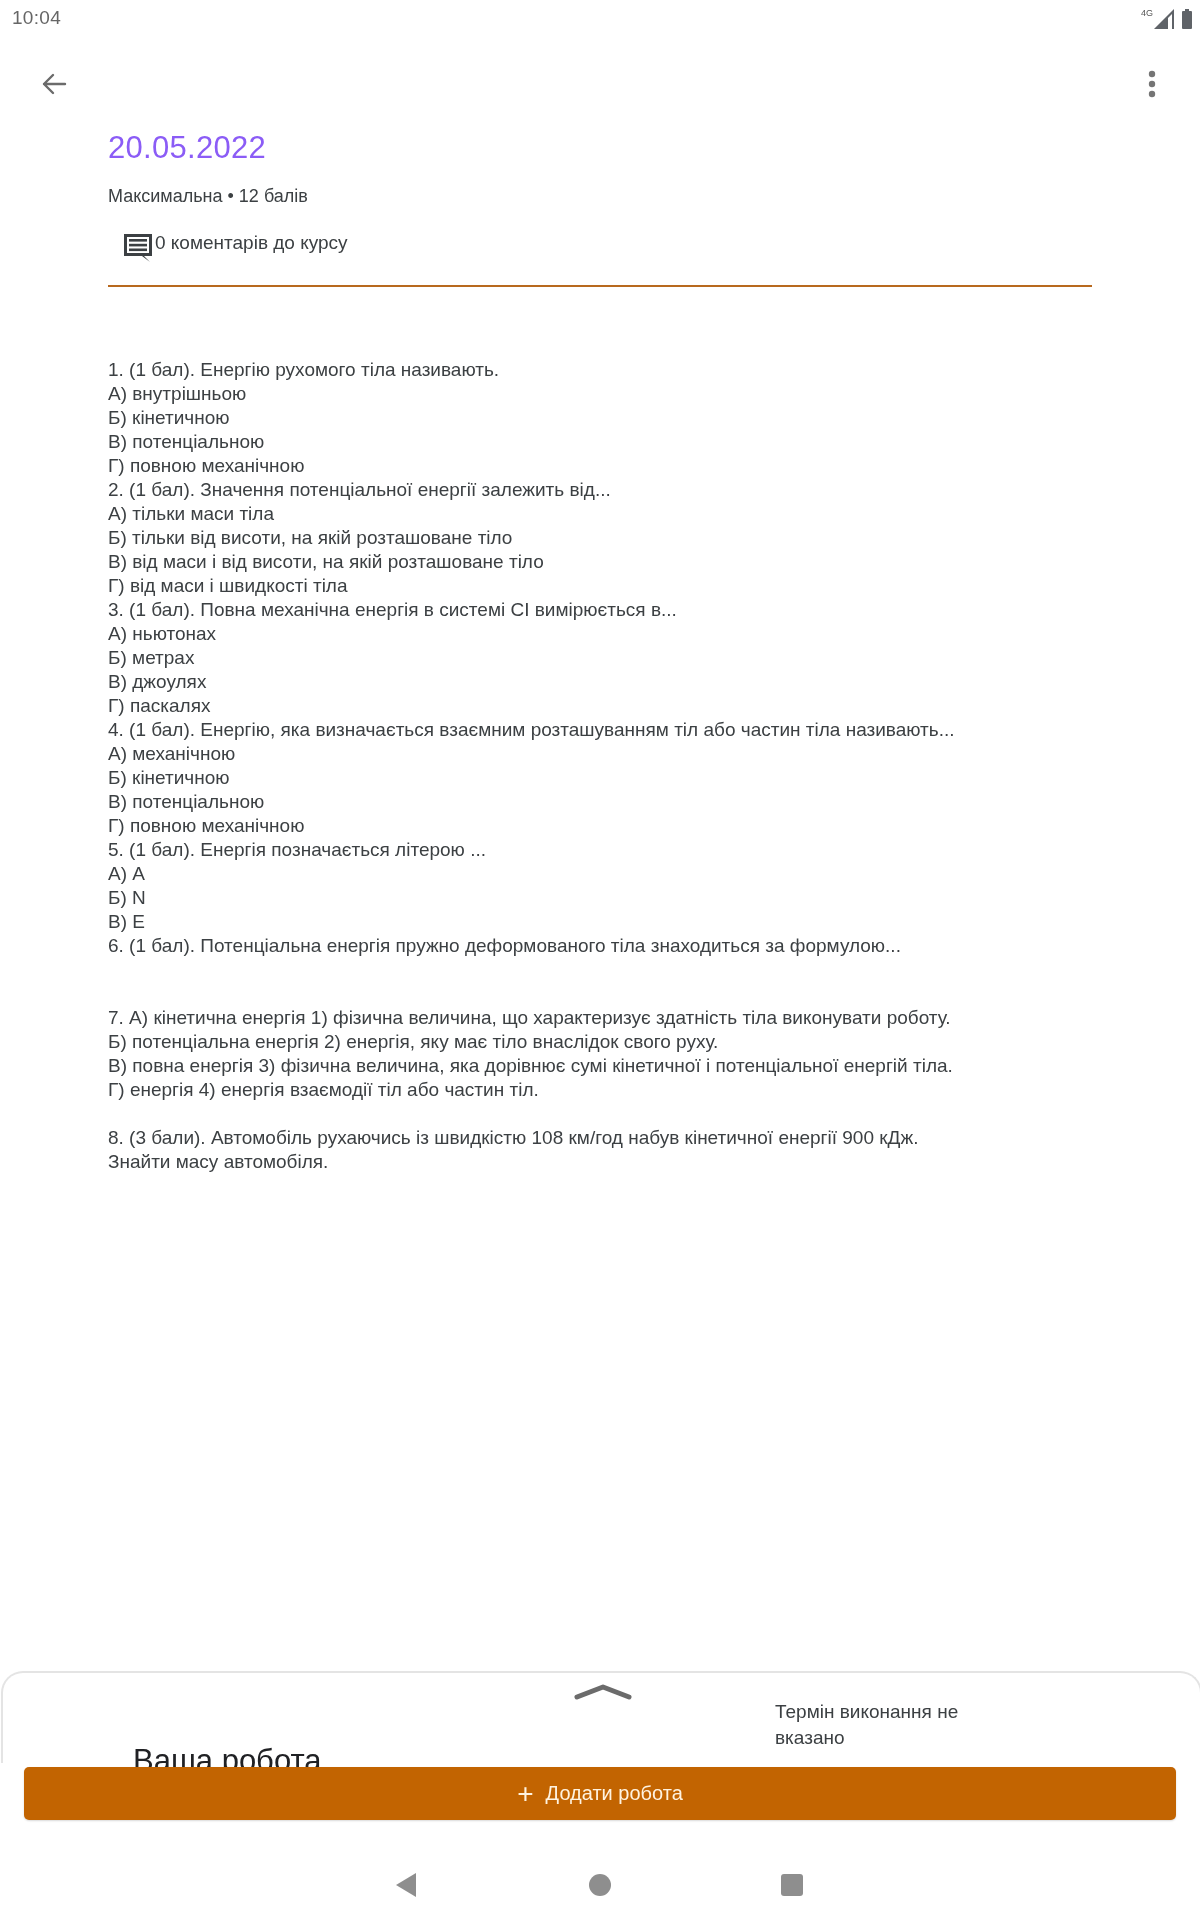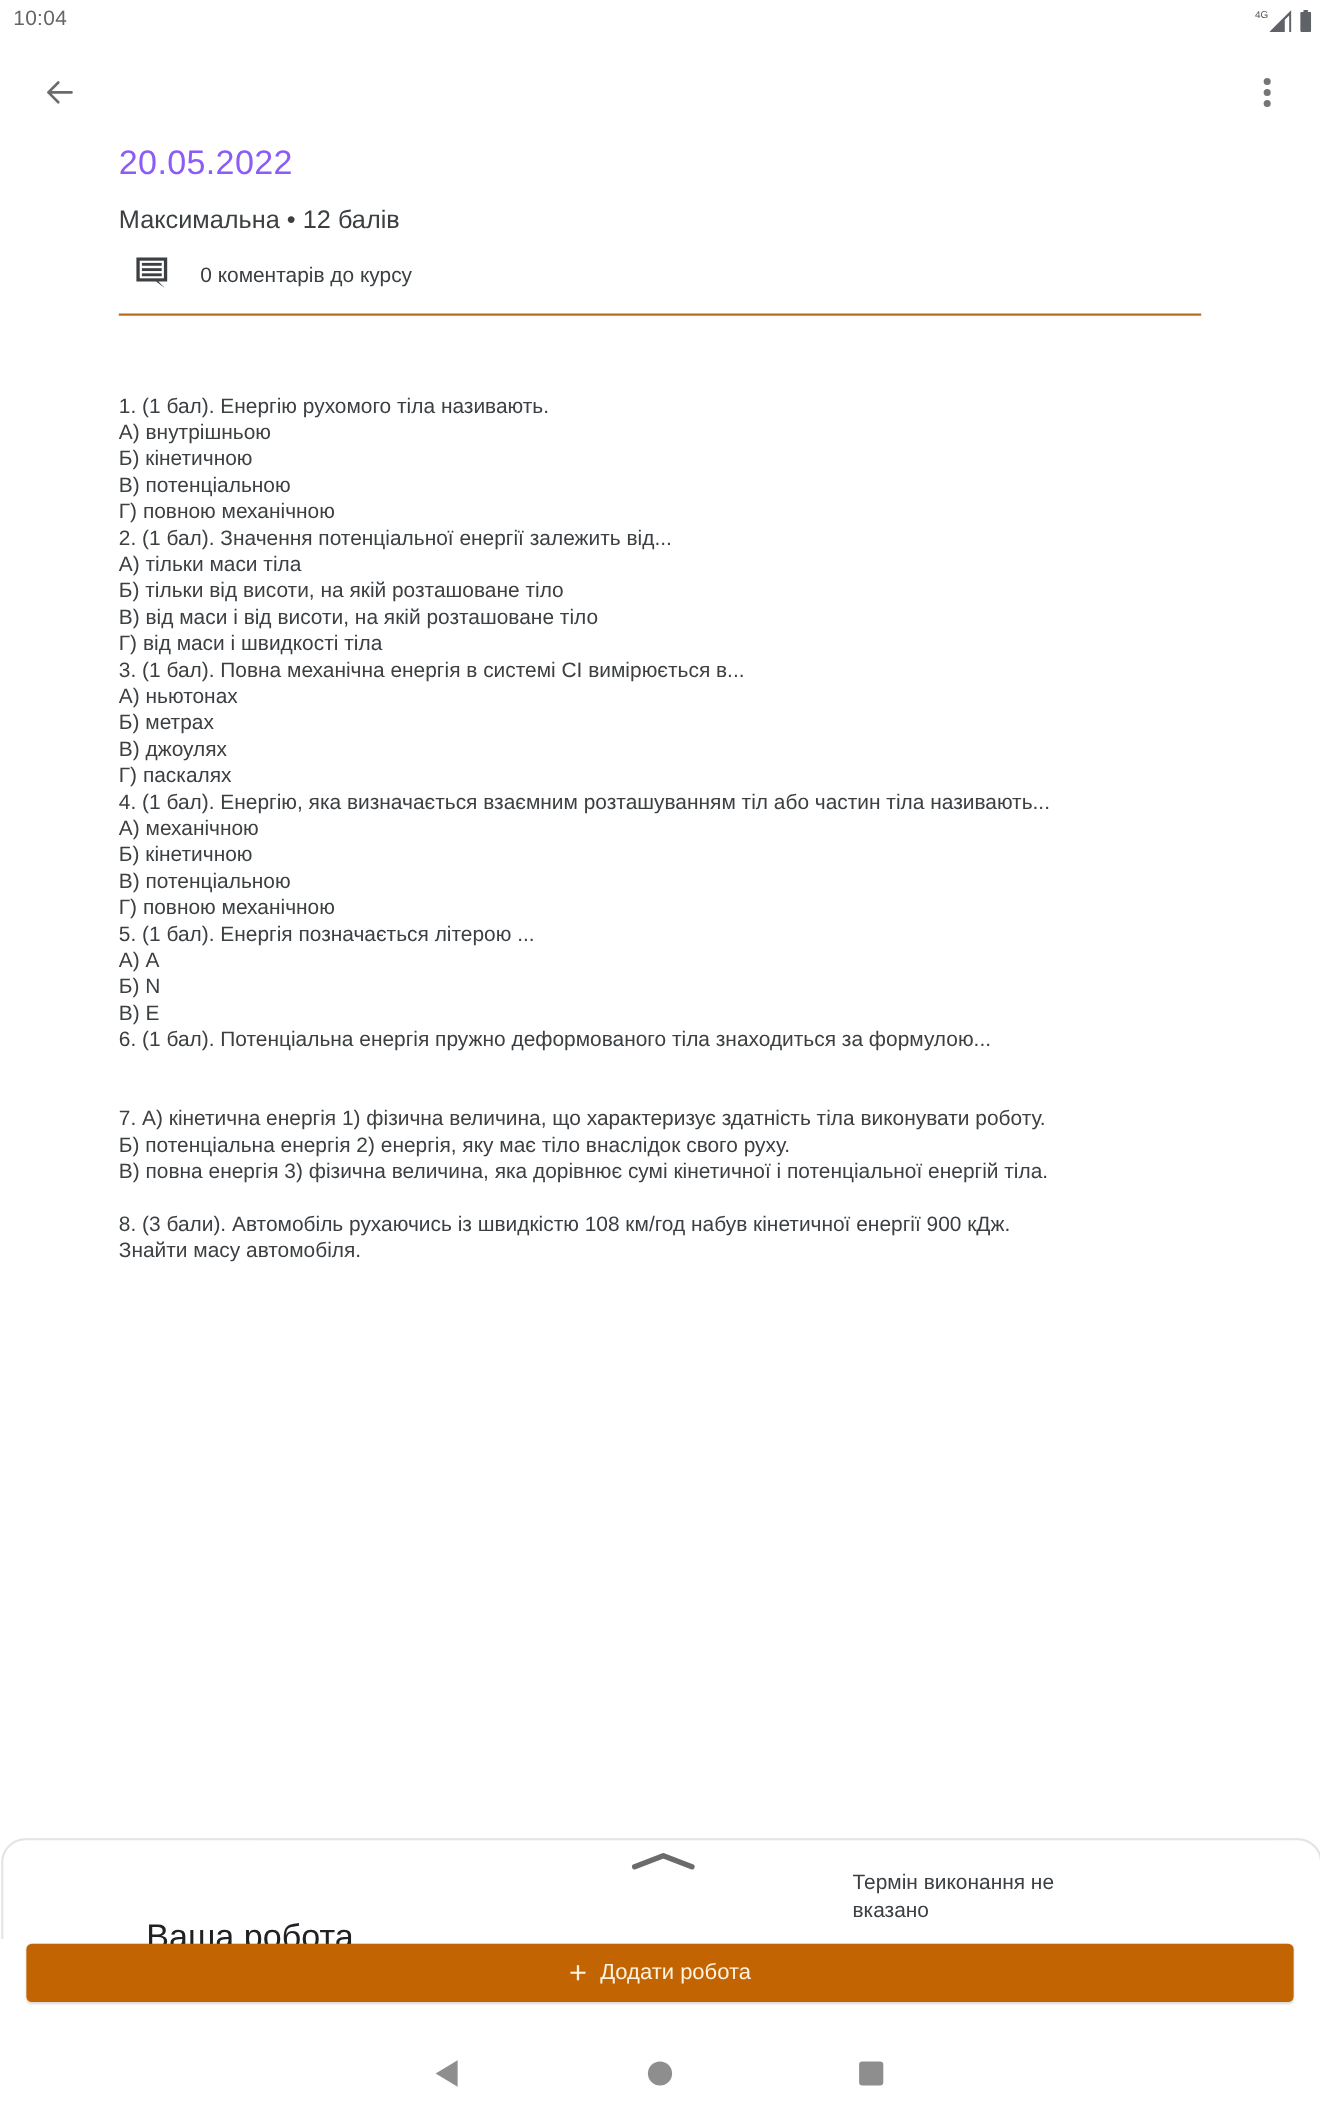--- a/index.html
+++ b/index.html
@@ -13,22 +13,22 @@
     .net-label { position: absolute; left: 1141px; top: 8px; font-size: 9px; color: #555; }
     .signal { width: 20px; height: 20px; }
     .battery { width: 10px; height: 20px; position: relative; }
 
     .app-bar { position: absolute; left: 0; top: 50px; width: 1200px; height: 70px; }
     .back-btn { position: absolute; left: 30px; top: 14px; width: 48px; height: 40px; display: flex; align-items: center; justify-content: center; cursor: pointer; }
     .more-btn { position: absolute; left: 1132px; top: 10px; width: 40px; height: 48px; display: flex; align-items: center; justify-content: center; cursor: pointer; }
 
     .header { position: absolute; left: 108px; top: 128px; width: 984px; }
     .title { font-size: 31px; color: #8b5cf6; font-weight: normal; line-height: 40px; letter-spacing: 0.3px; }
-    .points { position: absolute; top: 58px; left: 0; font-size: 23px; color: #3c4043; white-space: nowrap; }
-    .comments { position: absolute; top: 104px; left: 14px; display: flex; align-items: flex-end; gap: 28px; cursor: pointer; }
+    .points { position: absolute; top: 58px; left: 0; font-size: 18px; color: #3c4043; white-space: nowrap; }
+    .comments { position: absolute; top: 104px; left: 14px; display: flex; align-items: flex-start; gap: 1px; cursor: pointer; }
     .comments-icon { width: 32px; height: 30px; }
     .comments-label { font-size: 19px; color: #3c4043; }
     .divider { position: absolute; left: 108px; top: 285px; width: 984px; height: 2px; background: #b8691e; }
 
     .body-text { position: absolute; left: 108px; top: 314px; width: 990px; font-size: 19px; line-height: 24px; color: #3c4043; margin-top: 44px; }
     .body-text .line { white-space: nowrap; min-height: 24px; }
 
     .sheet { position: absolute; left: 1px; top: 1671px; width: 1197px; height: 90px;
       border: 2px solid #e4e4e4; border-bottom: none; border-radius: 22px 22px 0 0; background: #fff; }
     .sheet-handle { position: absolute; left: 570px; top: 10px; width: 60px; height: 20px; cursor: pointer; }
@@ -116,20 +116,21 @@
     <div class="line">5. (1 бал). Енергія позначається літерою ...</div>
     <div class="line">А) A</div>
     <div class="line">Б) N</div>
     <div class="line">В) E</div>
     <div class="line">6. (1 бал). Потенціальна енергія пружно деформованого тіла знаходиться за формулою...</div>
     <div class="line"></div>
     <div class="line"></div>
     <div class="line">7. А) кінетична енергія 1) фізична величина, що характеризує здатність тіла виконувати роботу.</div>
     <div class="line">Б) потенціальна енергія 2) енергія, яку має тіло внаслідок свого руху.</div>
     <div class="line">В) повна енергія 3) фізична величина, яка дорівнює сумі кінетичної і потенціальної енергій тіла.</div>
+    <div class="line">Г) енергія 4) енергія взаємодії тіл або частин тіл.</div>
     <div class="line"></div>
     <div class="line">8. (3 бали). Автомобіль рухаючись із швидкістю 108 км/год набув кінетичної енергії 900 кДж.</div>
     <div class="line">Знайти масу автомобіля.</div>
   </div>
 
 <div class="sheet">
   <div class="sheet-handle">
     <svg width="60" height="20" viewBox="0 0 60 20">
       <path d="M4 14 L30 4 L56 14" stroke="#6b6b6b" stroke-width="5" fill="none" stroke-linecap="round" stroke-linejoin="round"></path>
     </svg>

